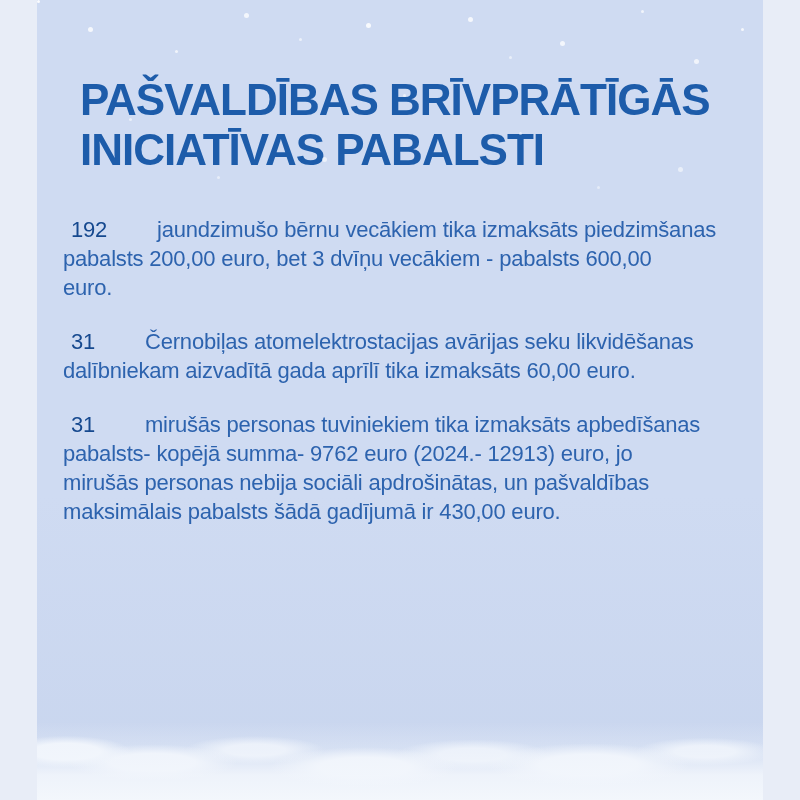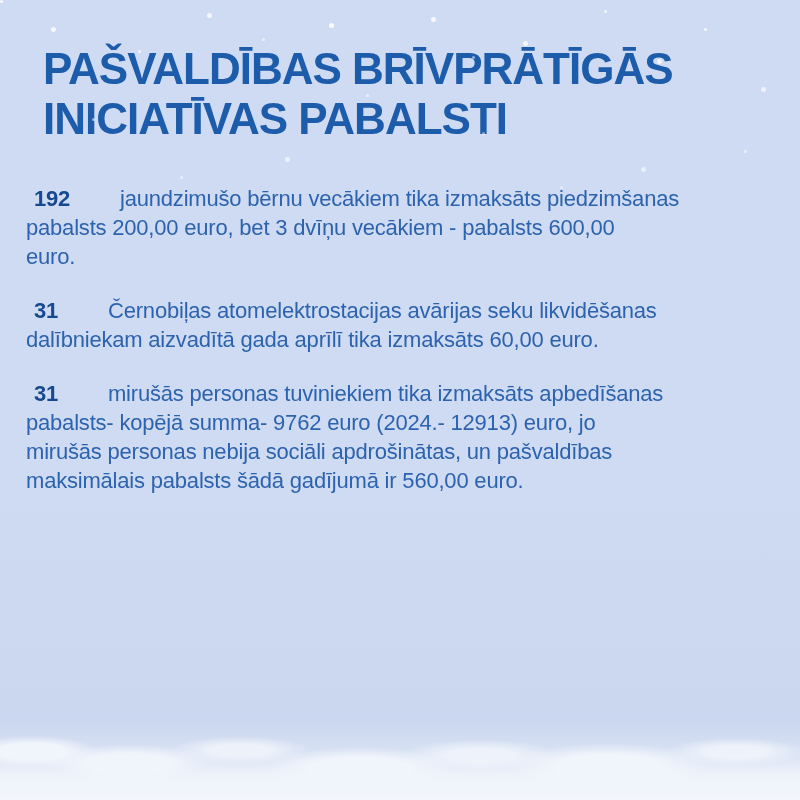--- a/index.html
+++ b/index.html
@@ -7,45 +7,45 @@
     --bg-bottom:#c8d5ee;
     --title:#1d5caa;
     --body:#2d63ae;
     --num:#16498f;
     --snow:#f2f6fc;
   }
   html,body{margin:0;padding:0;}
   body{background:#e8edf7;font-family:"Liberation Sans","DejaVu Sans",sans-serif;}
   .page{
     position:relative;
-    width:800px;height:800px;
+    width:726px;height:800px;
     margin:0 auto;
     overflow:hidden;
     background:linear-gradient(to bottom,var(--bg) 0%,var(--bg) 62%,var(--bg-bottom) 100%);
     box-sizing:border-box;
-    padding:44px 12px 0 26px;
+    padding:75px 12px 0 26px;
   }
   h1{
     margin:0 0 40px 17px;
     font-size:44px;
     line-height:50px;
     font-weight:700;
     letter-spacing:-1px;
     color:var(--title);
     white-space:pre-line;
   }
   .content p{
     margin:0 0 25px 0;
     font-size:22px;
     line-height:29px;
     letter-spacing:-0.2px;
     color:var(--body);
   }
   .num{
-    font-weight:700;
+    font-weight:400;
     color:var(--num);
     margin-left:8px;
     text-align:right;
   }
   .ptext{
     white-space:pre-line;
     margin-left:44px;
   }
   
   .flakes{
@@ -106,17 +106,17 @@
 euro.</span></p>
 
 
     <p><span class="num">31</span><span class="ptext"> Černobiļas atomelektrostacijas avārijas seku likvidēšanas
 dalībniekam aizvadītā gada aprīlī tika izmaksāts 60,00 euro.</span></p>
 
 
     <p><span class="num">31</span><span class="ptext"> mirušās personas tuviniekiem tika izmaksāts apbedīšanas
 pabalsts- kopējā summa- 9762 euro (2024.- 12913) euro, jo
 mirušās personas nebija sociāli apdrošinātas, un pašvaldības
-maksimālais pabalsts šādā gadījumā ir 560,00 euro.</span></p>
+maksimālais pabalsts šādā gadījumā ir 430,00 euro.</span></p>
   </div>
 
   <div class="snow"></div>
 </div>
 
 </body></html>

